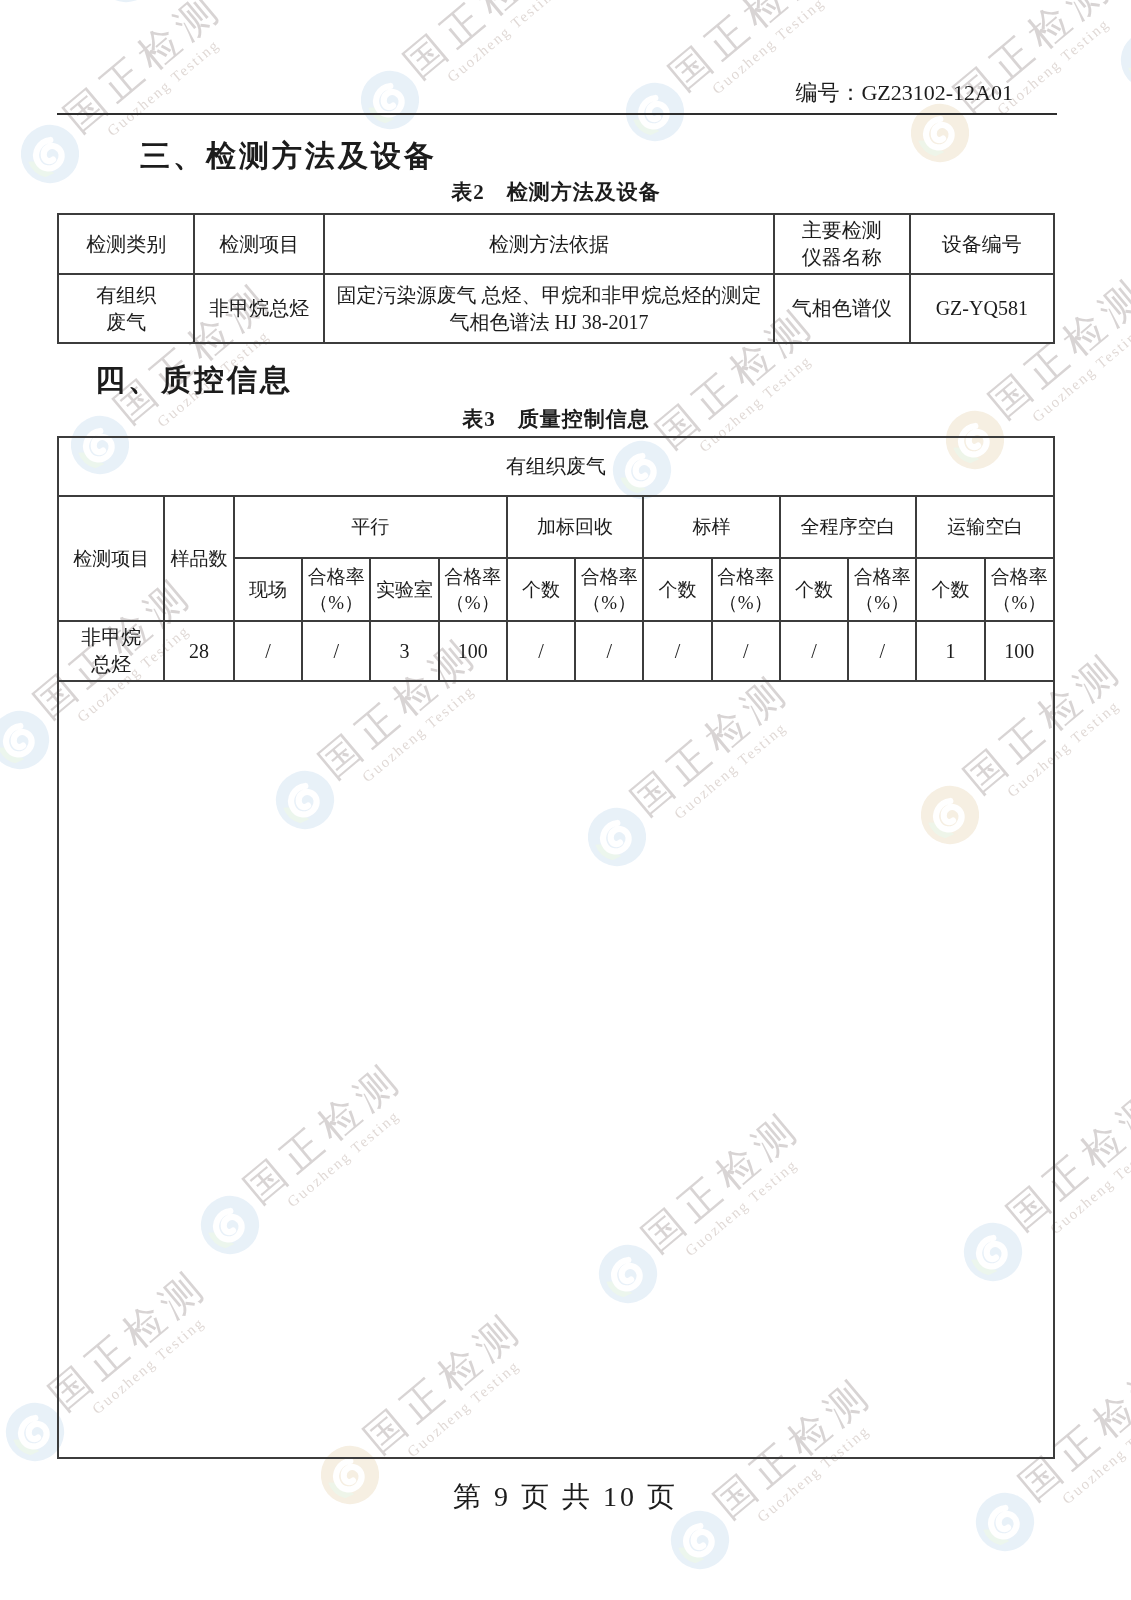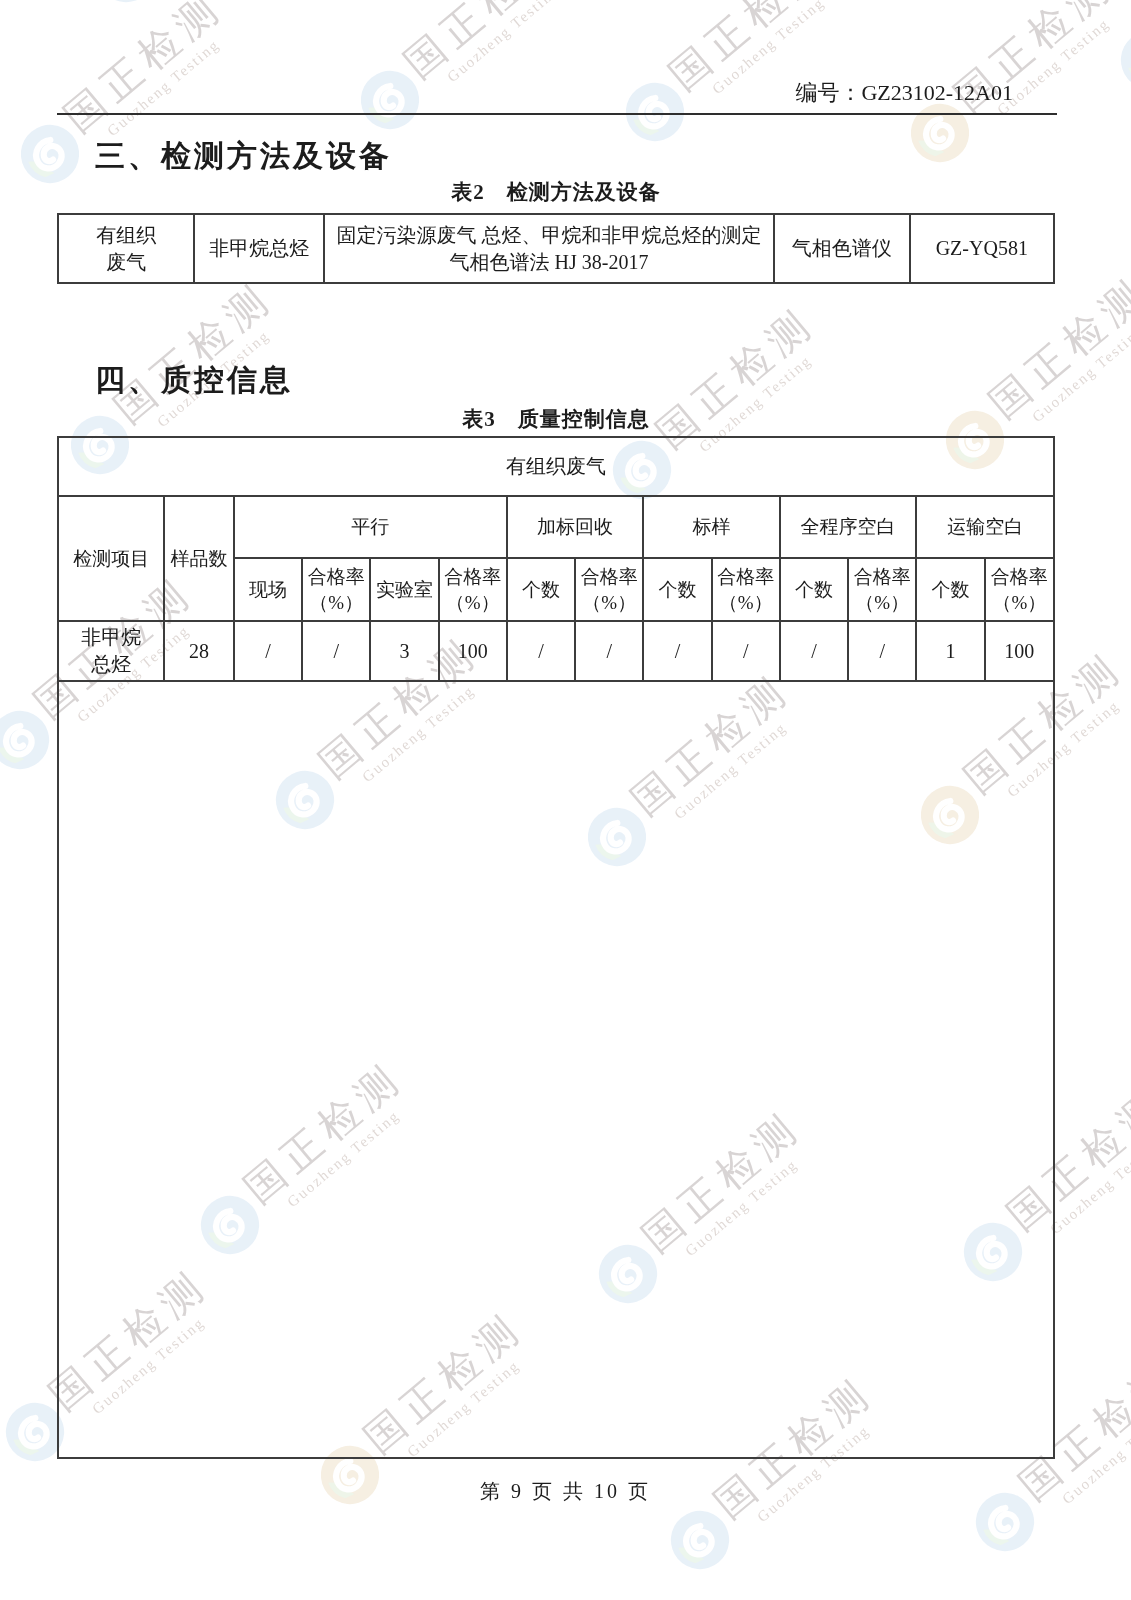--- a/index.html
+++ b/index.html
@@ -24,21 +24,21 @@
   .wm-en { font-size:15px; letter-spacing:2px; color:#c7bab4; white-space:nowrap; margin:4px 0 0 24px; }
 
   
   .content { position:absolute; inset:0; z-index:1; }
 
   .hdr-left  { position:absolute; left:95px;  top:74px;  font-size:24px; letter-spacing:1px; }
   .hdr-right { position:absolute; right:118px; top:78px; font-size:22px; }
   .hdr-rule  { position:absolute; left:57px; top:113px; width:1000px; height:2px; background:#2e2e2e; }
 
   .sec-title { position:absolute; left:95px; font-weight:bold; font-size:30px; letter-spacing:3px; }
-  #sec3-title { top:136px; }
+  #sec3-title { top:136px;margin-left:45px; }
   #sec4-title { top:360px; }
 
   .tbl-caption { position:absolute; left:57px; width:998px; text-align:center;
                  font-weight:bold; font-size:21px; letter-spacing:1px; }
   #tbl2-caption { top:178px; }
   #tbl3-caption { top:405px; }
 
   table { border-collapse:collapse; table-layout:fixed; }
   td { border:2px solid #3c3c3c; text-align:center; vertical-align:middle;
        padding:2px 3px; white-space:pre-line; line-height:1.35; overflow:hidden; }
@@ -54,21 +54,21 @@
   #table3 td:last-child  { border-right:none; }
   #table3 tr:first-child td { border-top:none; }
   #table3 .banner-row td { height:53px; font-size:20px; }
   #table3 .group-row  td { height:56px; }
   #table3 .sub-row    td { height:57px; }
   #table3 .data-row   td { height:50px; font-size:20px; }
 
   .blank-note { font-size:21px; padding:4px 2px 0 2px; text-align:left; }
 
   .footer { position:absolute; left:0; top:1478px; width:1131px; text-align:center;
-            font-size:20px; letter-spacing:3px; }
+            font-size:28px; letter-spacing:3px; }
 </style>
 </head>
 <body>
 
 <div class="page">
 
   <div id="wm-layer">
       <div class="wm-unit" style="left: 95px; top: -58px;">
         <div class="wm-rot">
           <svg class="wm-logo" viewBox="0 0 100 100">
@@ -333,20 +333,28 @@
 
     <table id="table2">
       <colgroup>
         <col style="width:13.7%">
           <col style="width:13.0%">
           <col style="width:45.2%">
         <col style="width:13.6%">
           <col style="width:14.5%">
       </colgroup>
       <tbody>
+          <tr class="h-row">
+        <td>检测类别</td>
+        <td>检测项目</td>
+        <td>检测方法依据</td>
+        <td>主要检测
+仪器名称</td>
+        <td>设备编号</td>
+      </tr>
       <tr class="d-row">
         <td>有组织
 废气</td>
         <td>非甲烷总烃</td>
         <td>固定污染源废气 总烃、甲烷和非甲烷总烃的测定
 气相色谱法 HJ 38-2017</td>
         <td>气相色谱仪</td>
         <td>GZ-YQ581</td>
       </tr>
     </tbody>

